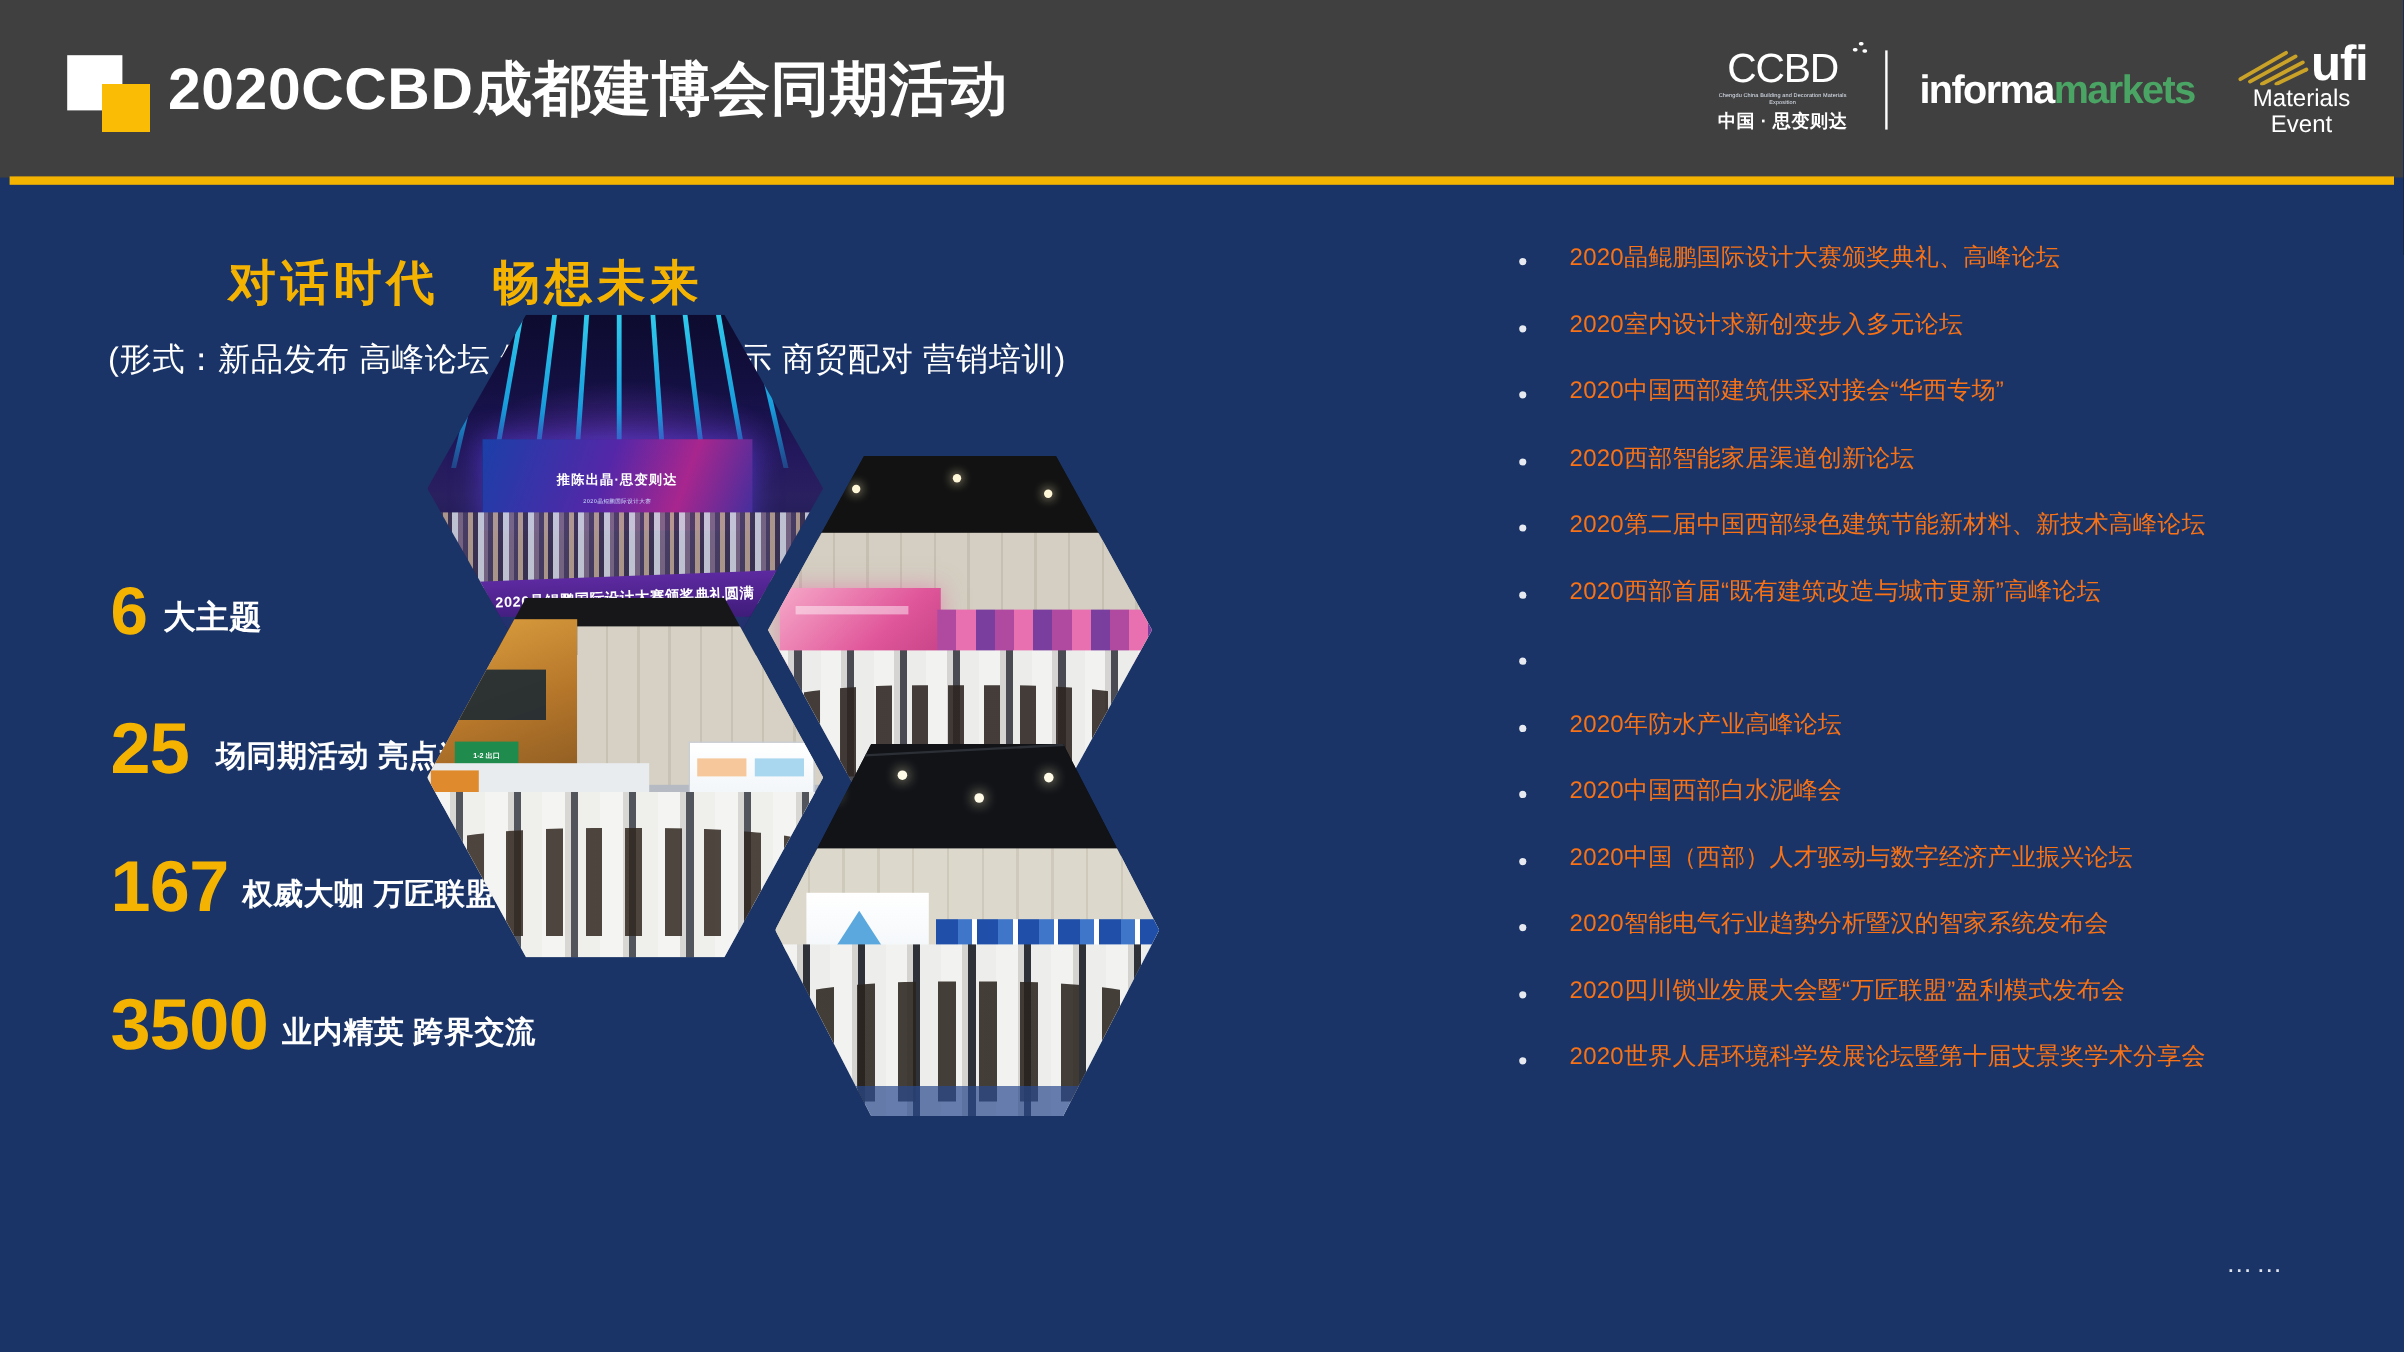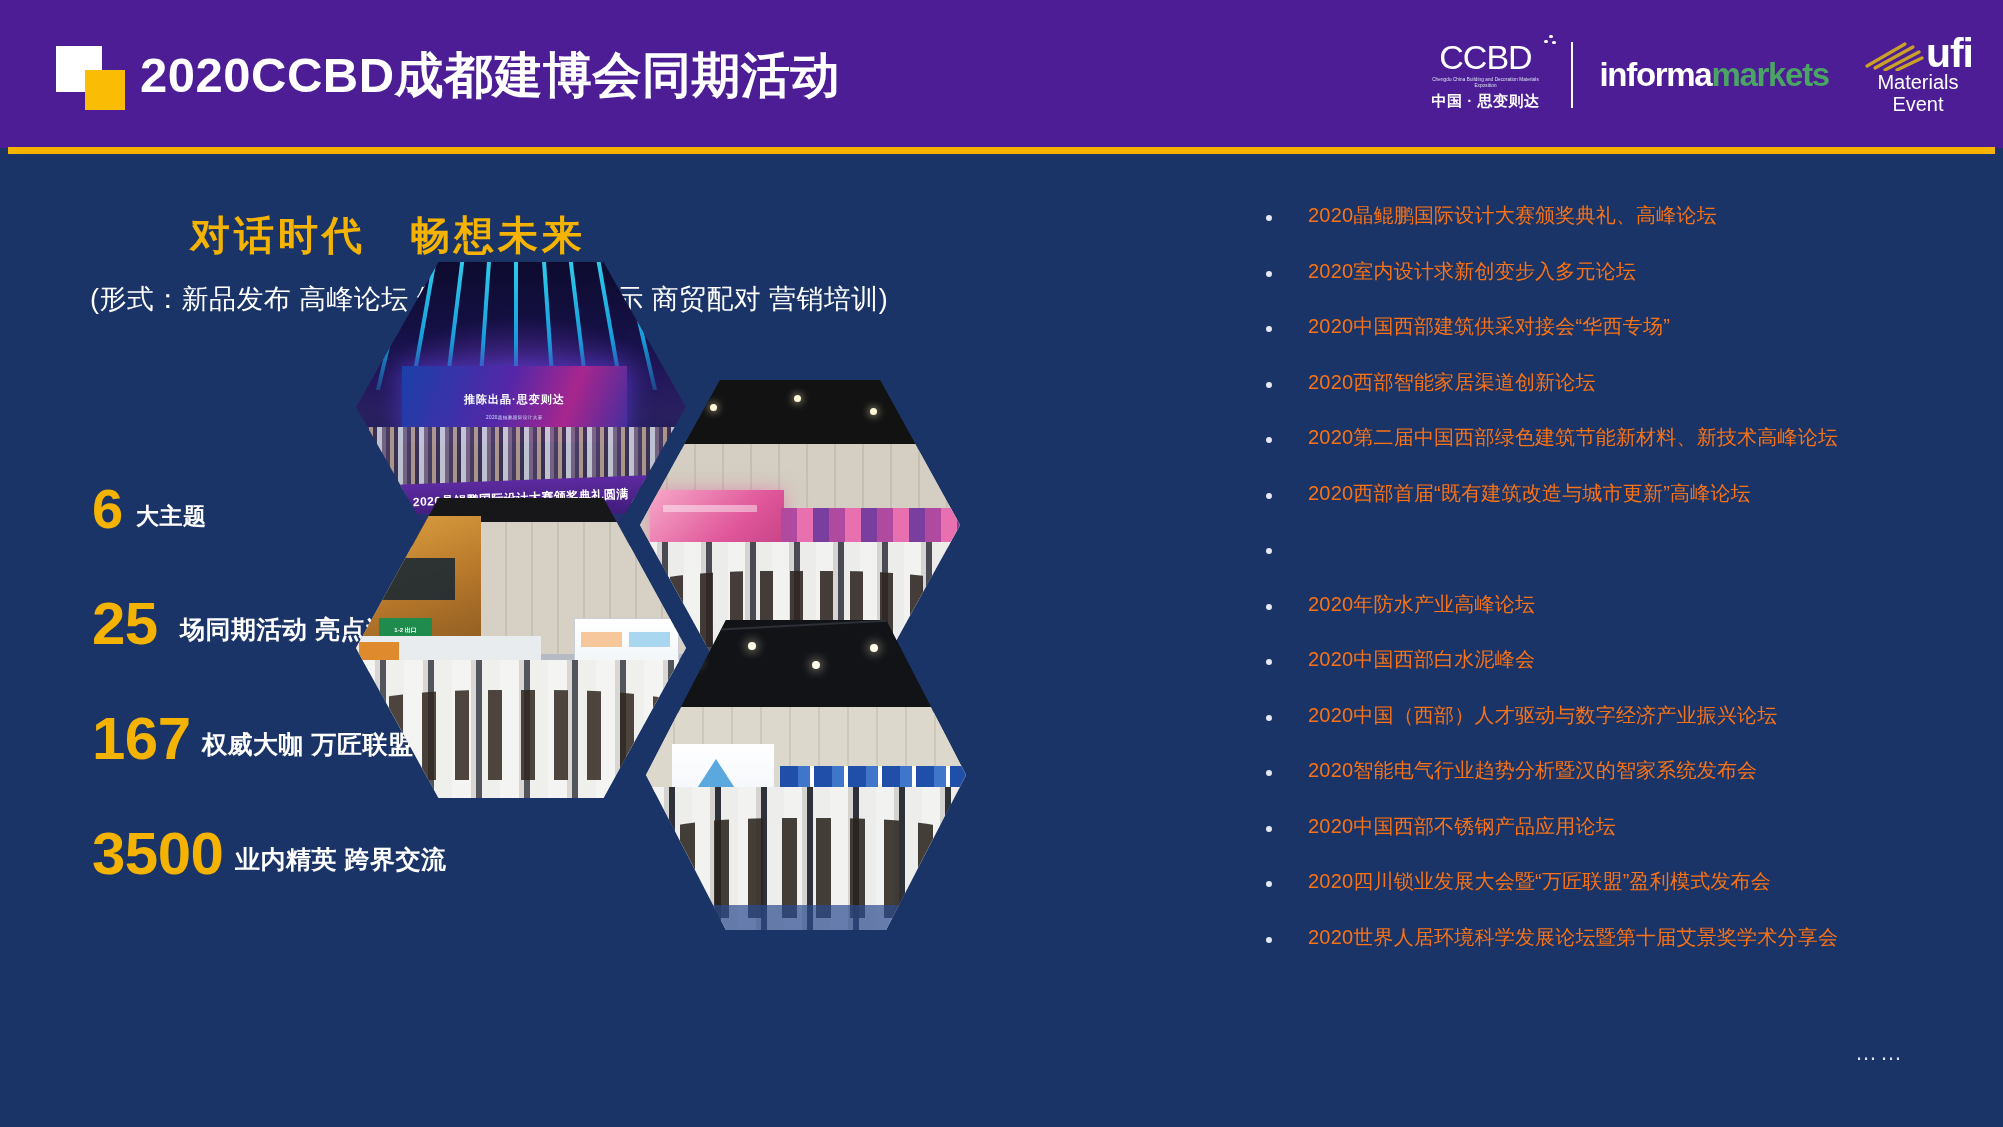--- a/index.html
+++ b/index.html
@@ -5,21 +5,21 @@
   * { margin:0; padding:0; box-sizing:border-box; }
   html,body { background:#0f1f40; }
   body {
     width:2003px; height:1127px;
     font-family:"Liberation Sans","DejaVu Sans",sans-serif;
     overflow:hidden; position:relative;
   }
   .slide { position:absolute; inset:0; background:#1a3467; overflow:hidden; }
 
   
-  .header { position:absolute; left:0; top:0; width:2003px; height:148px; background:#4c1d95; }
+  .header { position:absolute; left:0; top:0; width:2003px; height:148px; background:#404040; }
   .logo-mark { position:absolute; left:56px; top:46px; width:72px; height:60px; }
   .logo-mark .sq-white { position:absolute; left:0; top:0; width:46px; height:46px; background:#ffffff; }
   .logo-mark .sq-gold  { position:absolute; left:29px; top:24px; width:40px; height:40px; background:#fbbc05; }
   .header-title {
     position:absolute; left:140px; top:44px;
     font-size:49px; font-weight:bold; color:#ffffff;
     letter-spacing:0.5px; white-space:nowrap; line-height:62px;
   }
   .gold-rule { position:absolute; left:8px; top:147px; width:1987px; height:7px; background:#f5b301; }
 
@@ -57,21 +57,21 @@
   .stat { position:relative; height:115px; }
   .stat .num {
     position:absolute; left:0; bottom:6px;
     font-size:60px; font-weight:bold; color:#f5b301; line-height:60px; letter-spacing:-.5px;
   }
   .stat .lab {
     position:absolute; bottom:14px;
     font-size:25px; font-weight:bold; color:#ffffff; white-space:nowrap; letter-spacing:.5px;
   }
   .stat-0 .num { font-size:56px; }
-  .stat-0 .lab { left:44px; bottom:13px; font-size:23px; }
+  .stat-0 .lab { left:44px; bottom:13px; font-size:27px; }
   .stat-1 .lab { left:88px; }
   .stat-2 .lab { left:110px; }
   .stat-3 .lab { left:143px; }
 
   
   .collage { position:absolute; left:356px; top:262px; width:600px; height:610px; }
   .hex { position:absolute; overflow:hidden;
     -webkit-clip-path:polygon(25% 0%,75% 0%,100% 50%,75% 100%,25% 100%,0% 50%);
     clip-path:polygon(25% 0%,75% 0%,100% 50%,75% 100%,25% 100%,0% 50%);
   }
@@ -331,20 +331,19 @@
     <div class="bullet"><span class="dot"></span><span class="txt">2020室内设计求新创变步入多元论坛</span></div>
     <div class="bullet"><span class="dot"></span><span class="txt">2020中国西部建筑供采对接会“华西专场”</span></div>
     <div class="bullet"><span class="dot"></span><span class="txt">2020西部智能家居渠道创新论坛</span></div>
     <div class="bullet"><span class="dot"></span><span class="txt">2020第二届中国西部绿色建筑节能新材料、新技术高峰论坛</span></div>
     <div class="bullet"><span class="dot"></span><span class="txt">2020西部首届“既有建筑改造与城市更新”高峰论坛</span></div>
     <div class="bullet"><span class="dot"></span></div>
     <div class="bullet"><span class="dot"></span><span class="txt">2020年防水产业高峰论坛</span></div>
     <div class="bullet"><span class="dot"></span><span class="txt">2020中国西部白水泥峰会</span></div>
     <div class="bullet"><span class="dot"></span><span class="txt">2020中国（西部）人才驱动与数字经济产业振兴论坛</span></div>
     <div class="bullet"><span class="dot"></span><span class="txt">2020智能电气行业趋势分析暨汉的智家系统发布会</span></div>
-    <div class="bullet"><span class="dot"></span><span class="txt">2020中国西部不锈钢产品应用论坛</span></div>
     <div class="bullet"><span class="dot"></span><span class="txt">2020四川锁业发展大会暨“万匠联盟”盈利模式发布会</span></div>
     <div class="bullet"><span class="dot"></span><span class="txt">2020世界人居环境科学发展论坛暨第十届艾景奖学术分享会</span></div>
   </div>
 
   <div class="ellipsis">……</div>
 
 </div>
 
 </body></html>

